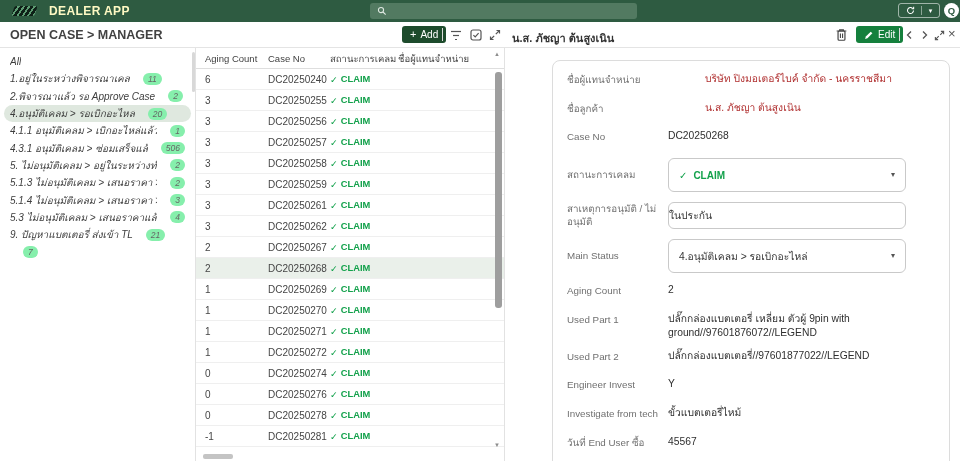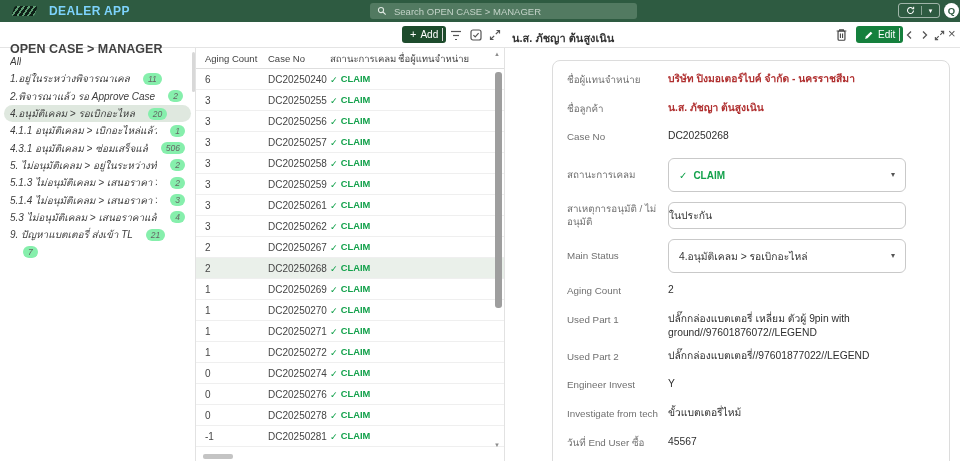--- a/index.html
+++ b/index.html
@@ -3,35 +3,35 @@
 <meta charset="utf-8">
 <style>
   html,body{margin:0;padding:0;background:#fff;}
   .screen{position:relative;width:960px;height:461px;overflow:hidden;background:#fff;
           font-family:"Liberation Sans","DejaVu Sans",sans-serif;-webkit-font-smoothing:antialiased;}
 
   
   .topbar{position:absolute;left:0;top:0;width:960px;height:22px;background:#2e5b41;display:flex;align-items:center;}
   .logo-mark{width:23px;height:10px;margin-left:13px;border-radius:2px;transform:skewX(-18deg);
              background:repeating-linear-gradient(110deg,#0e2017 0 3px,#5d9b72 3px 5px);}
-  .app-title{color:#7dd3fc;font-size:12px;font-weight:700;letter-spacing:.4px;margin-left:13px;}
+  .app-title{color:#fef9c3;font-size:12px;font-weight:700;letter-spacing:.4px;margin-left:13px;}
   .search{position:absolute;left:370px;top:3px;width:267px;height:16px;background:#527a61;border-radius:3px;
           display:flex;align-items:center;padding:0 7px;gap:5px;box-sizing:border-box;}
   .search input{flex:1;background:transparent;border:none;outline:none;color:#e8efe9;font-size:9.5px;font-family:inherit;}
   .search input::placeholder{color:#c3d3c8;}
   .sync-group{position:absolute;left:898px;top:3px;width:42px;height:15px;border:1px solid rgba(255,255,255,.55);
               border-radius:3px;display:flex;align-items:center;justify-content:space-evenly;box-sizing:border-box;}
   .sync-sep{width:1px;height:9px;background:rgba(255,255,255,.45);}
   .sync-caret{color:#fff;font-size:7px;line-height:1;}
   .avatar{position:absolute;left:944px;top:3px;width:15px;height:15px;border-radius:50%;background:#ffffff;
           color:#2e5b41;font-size:9.5px;font-weight:700;display:flex;align-items:center;justify-content:center;}
 
   
   .pagehead{position:absolute;left:0;top:22px;width:960px;height:26px;background:#fff;border-bottom:1px solid #e4e4e4;box-sizing:border-box;}
-  .page-title{position:absolute;left:10px;top:6px;font-size:12.5px;font-weight:600;color:#414141;margin-top:14px;}
+  .page-title{position:absolute;left:10px;top:6px;font-size:12.5px;font-weight:600;color:#414141;}
   .add-btn{position:absolute;left:402px;top:4px;height:17px;background:#1d4b2c;color:#fff;font-size:10px;
            border:none;border-radius:3px;display:flex;align-items:center;gap:4px;padding:0 8px;font-family:inherit;}
   .add-plus{font-size:11px;line-height:1;}
   .tool-sep{position:absolute;left:442px;top:6px;width:1px;height:13px;background:#dcdcdc;}
   .icon-btn{position:absolute;background:none;border:none;padding:0;cursor:pointer;line-height:0;}
   .detail-title{position:absolute;left:512px;top:7px;font-size:11px;font-weight:600;color:#333;}
   .edit-btn{position:absolute;left:856px;top:4px;height:17px;background:#15803d;color:#fff;font-size:10px;
             border:none;border-radius:3px;display:flex;align-items:center;gap:4px;padding:0 8px;font-family:inherit;}
   .hdr-sep{position:absolute;left:899px;top:6px;width:1px;height:13px;background:#dcdcdc;}
   .close-btn{position:absolute;left:948px;top:4px;font-size:13px;color:#555;background:none;border:none;padding:0;font-family:inherit;}
@@ -63,21 +63,21 @@
 
   
   .detail{position:absolute;left:506px;top:48px;width:454px;height:413px;}
   .card{position:absolute;left:46px;top:12px;width:398px;height:470px;border:1px solid #dcdcdc;border-radius:8px;
         padding:11px 14px;box-sizing:border-box;background:#fff;}
   .drow{display:flex;margin-bottom:14px;}
   .drow.boxrow{align-items:center;margin-bottom:10px;}
   .dlabel{width:101px;flex:none;font-size:9.8px;color:#707070;padding-top:2px;line-height:1.3;}
   .drow.boxrow .dlabel{padding-top:0;}
   .dvalue{flex:1;font-size:10.3px;color:#2f2f2f;line-height:1.35;padding-right:12px;}
-  .dvalue.red{color:#b02f2f;font-weight:700;}
+  .dvalue.red{color:#b02f2f;font-weight:400;margin-left:37px;}
   .box{width:238px;height:34px;border:1px solid #c9c9c9;border-radius:6px;display:flex;align-items:center;
        justify-content:space-between;padding:0 10px;box-sizing:border-box;cursor:pointer;background:#fff;}
   .box .claim{color:#12a14b;font-weight:700;font-size:10px;display:flex;align-items:center;gap:6px;}
   .box .status-text{font-size:10.3px;color:#333;}
   .caret{color:#555;font-size:8px;line-height:1;}
   .inputbox{width:238px;height:27px;border:1px solid #c9c9c9;border-radius:6px;padding:0 0;font-size:10.3px;
             color:#333;box-sizing:border-box;font-family:inherit;outline:none;}
   svg{display:block;}
 </style>
 </head>
@@ -88,21 +88,20 @@
   <div class="topbar">
     <div class="logo-mark"></div>
     <div class="app-title">DEALER APP</div>
     <div class="search">
       <span>
         <svg width="10" height="10" viewBox="0 0 12 12">
             <circle cx="4.8" cy="4.8" r="3.1" fill="none" stroke="#dfe9e2" stroke-width="1.3"></circle>
             <line x1="7.2" y1="7.2" x2="10.4" y2="10.4" stroke="#dfe9e2" stroke-width="1.3"></line>
           </svg>
       </span>
-      <input type="text" placeholder="Search OPEN CASE &gt; MANAGER" style="">
     </div>
     <div class="sync-group">
       <span>
         <svg width="9" height="9" viewBox="0 0 12 12">
             <path d="M10 6a4 4 0 1 1-1.2-2.85" fill="none" stroke="#fff" stroke-width="1.4"></path>
             <path d="M10.2 1v2.6H7.6" fill="none" stroke="#fff" stroke-width="1.4"></path>
           </svg>
       </span>
       <span class="sync-sep"></span>
       <span class="sync-caret">▾</span>

